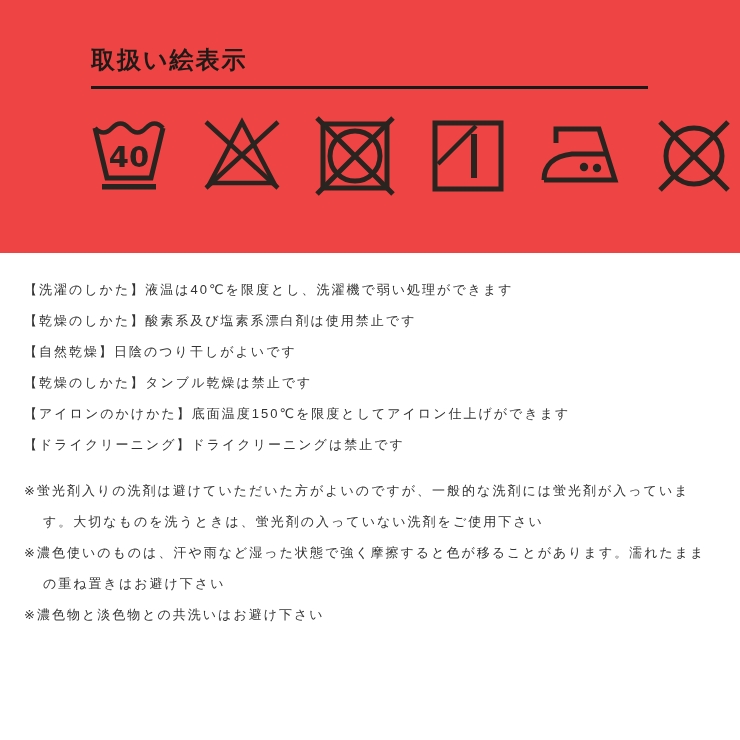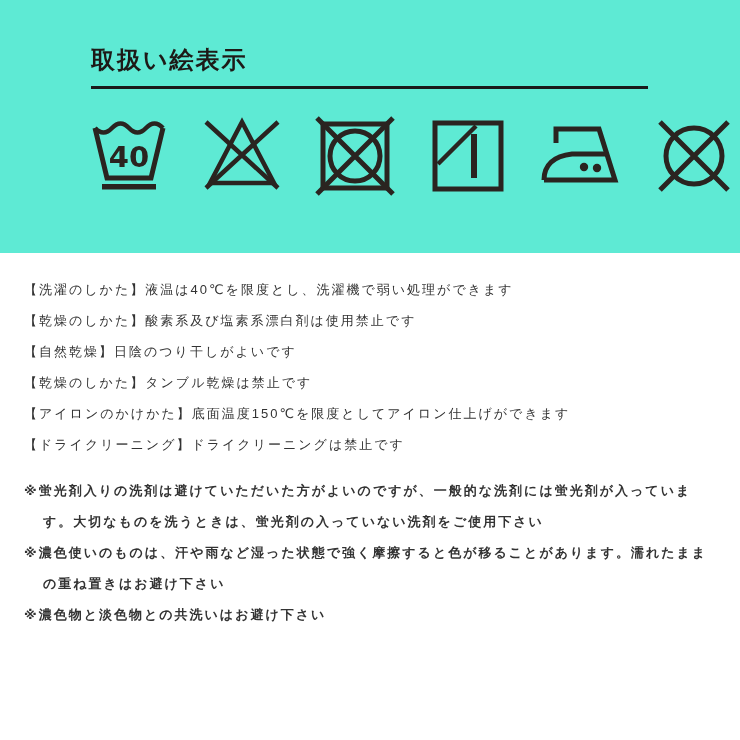--- a/index.html
+++ b/index.html
@@ -6,21 +6,21 @@
   body {
     width: 740px;
     height: 740px;
     background: #ffffff;
     font-family: "Liberation Sans", "DejaVu Sans", sans-serif;
     color: #333333;
     overflow: hidden;
   }
   
   .header {
-    background: #5eead4;
+    background: #ef4444;
     height: 253px;
     box-sizing: border-box;
     padding: 44px 0 0 91px;
   }
   .page-title {
     font-size: 24px;
     font-weight: bold;
     color: #1d1a17;
     letter-spacing: 2px;
     line-height: 1.3;
@@ -64,21 +64,20 @@
   }
   .instruction-line {
     line-height: 31px;
     white-space: nowrap;
   }
   .notes-block { margin-top: 15px; max-width: 692px; }
   .note-item {
     line-height: 31px;
     padding-left: 19px;
     text-indent: -19px;
-    font-weight: bold;
   }
 </style>
 </head>
 <body>
 
 <div class="header">
   <div class="page-title">取扱い絵表示</div>
   <div class="title-divider"></div>
 
   <div class="icons-row">

